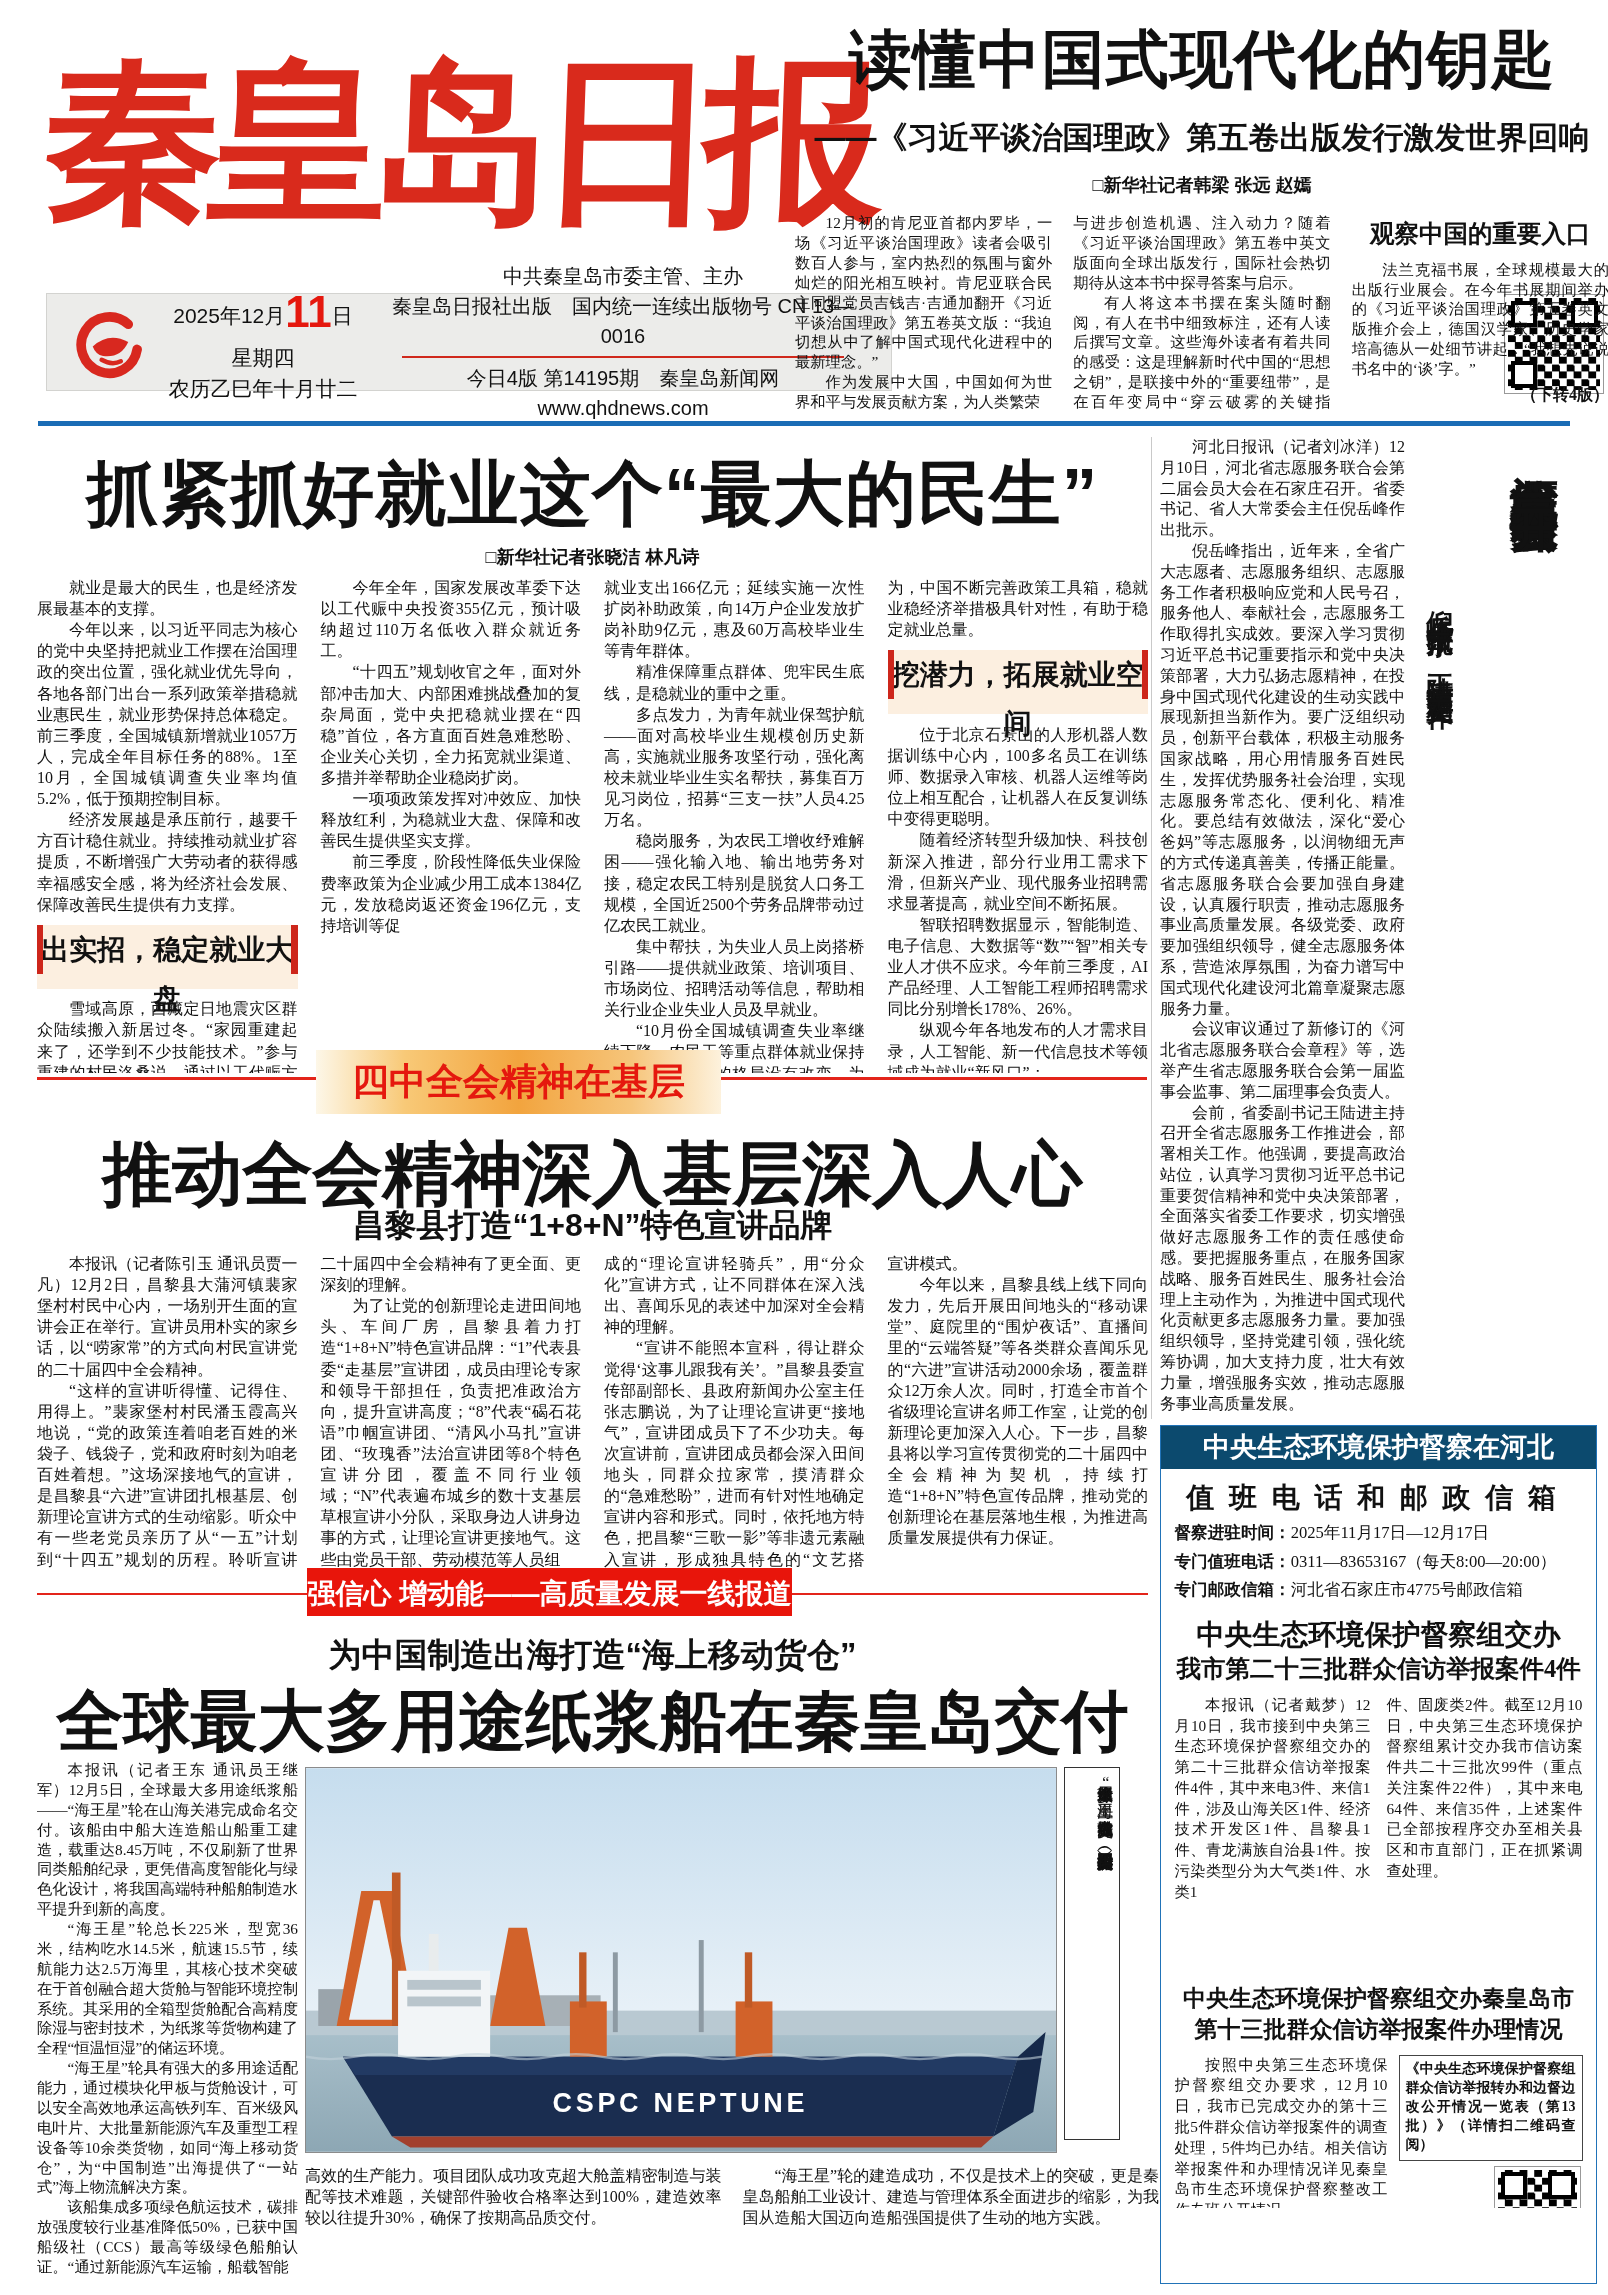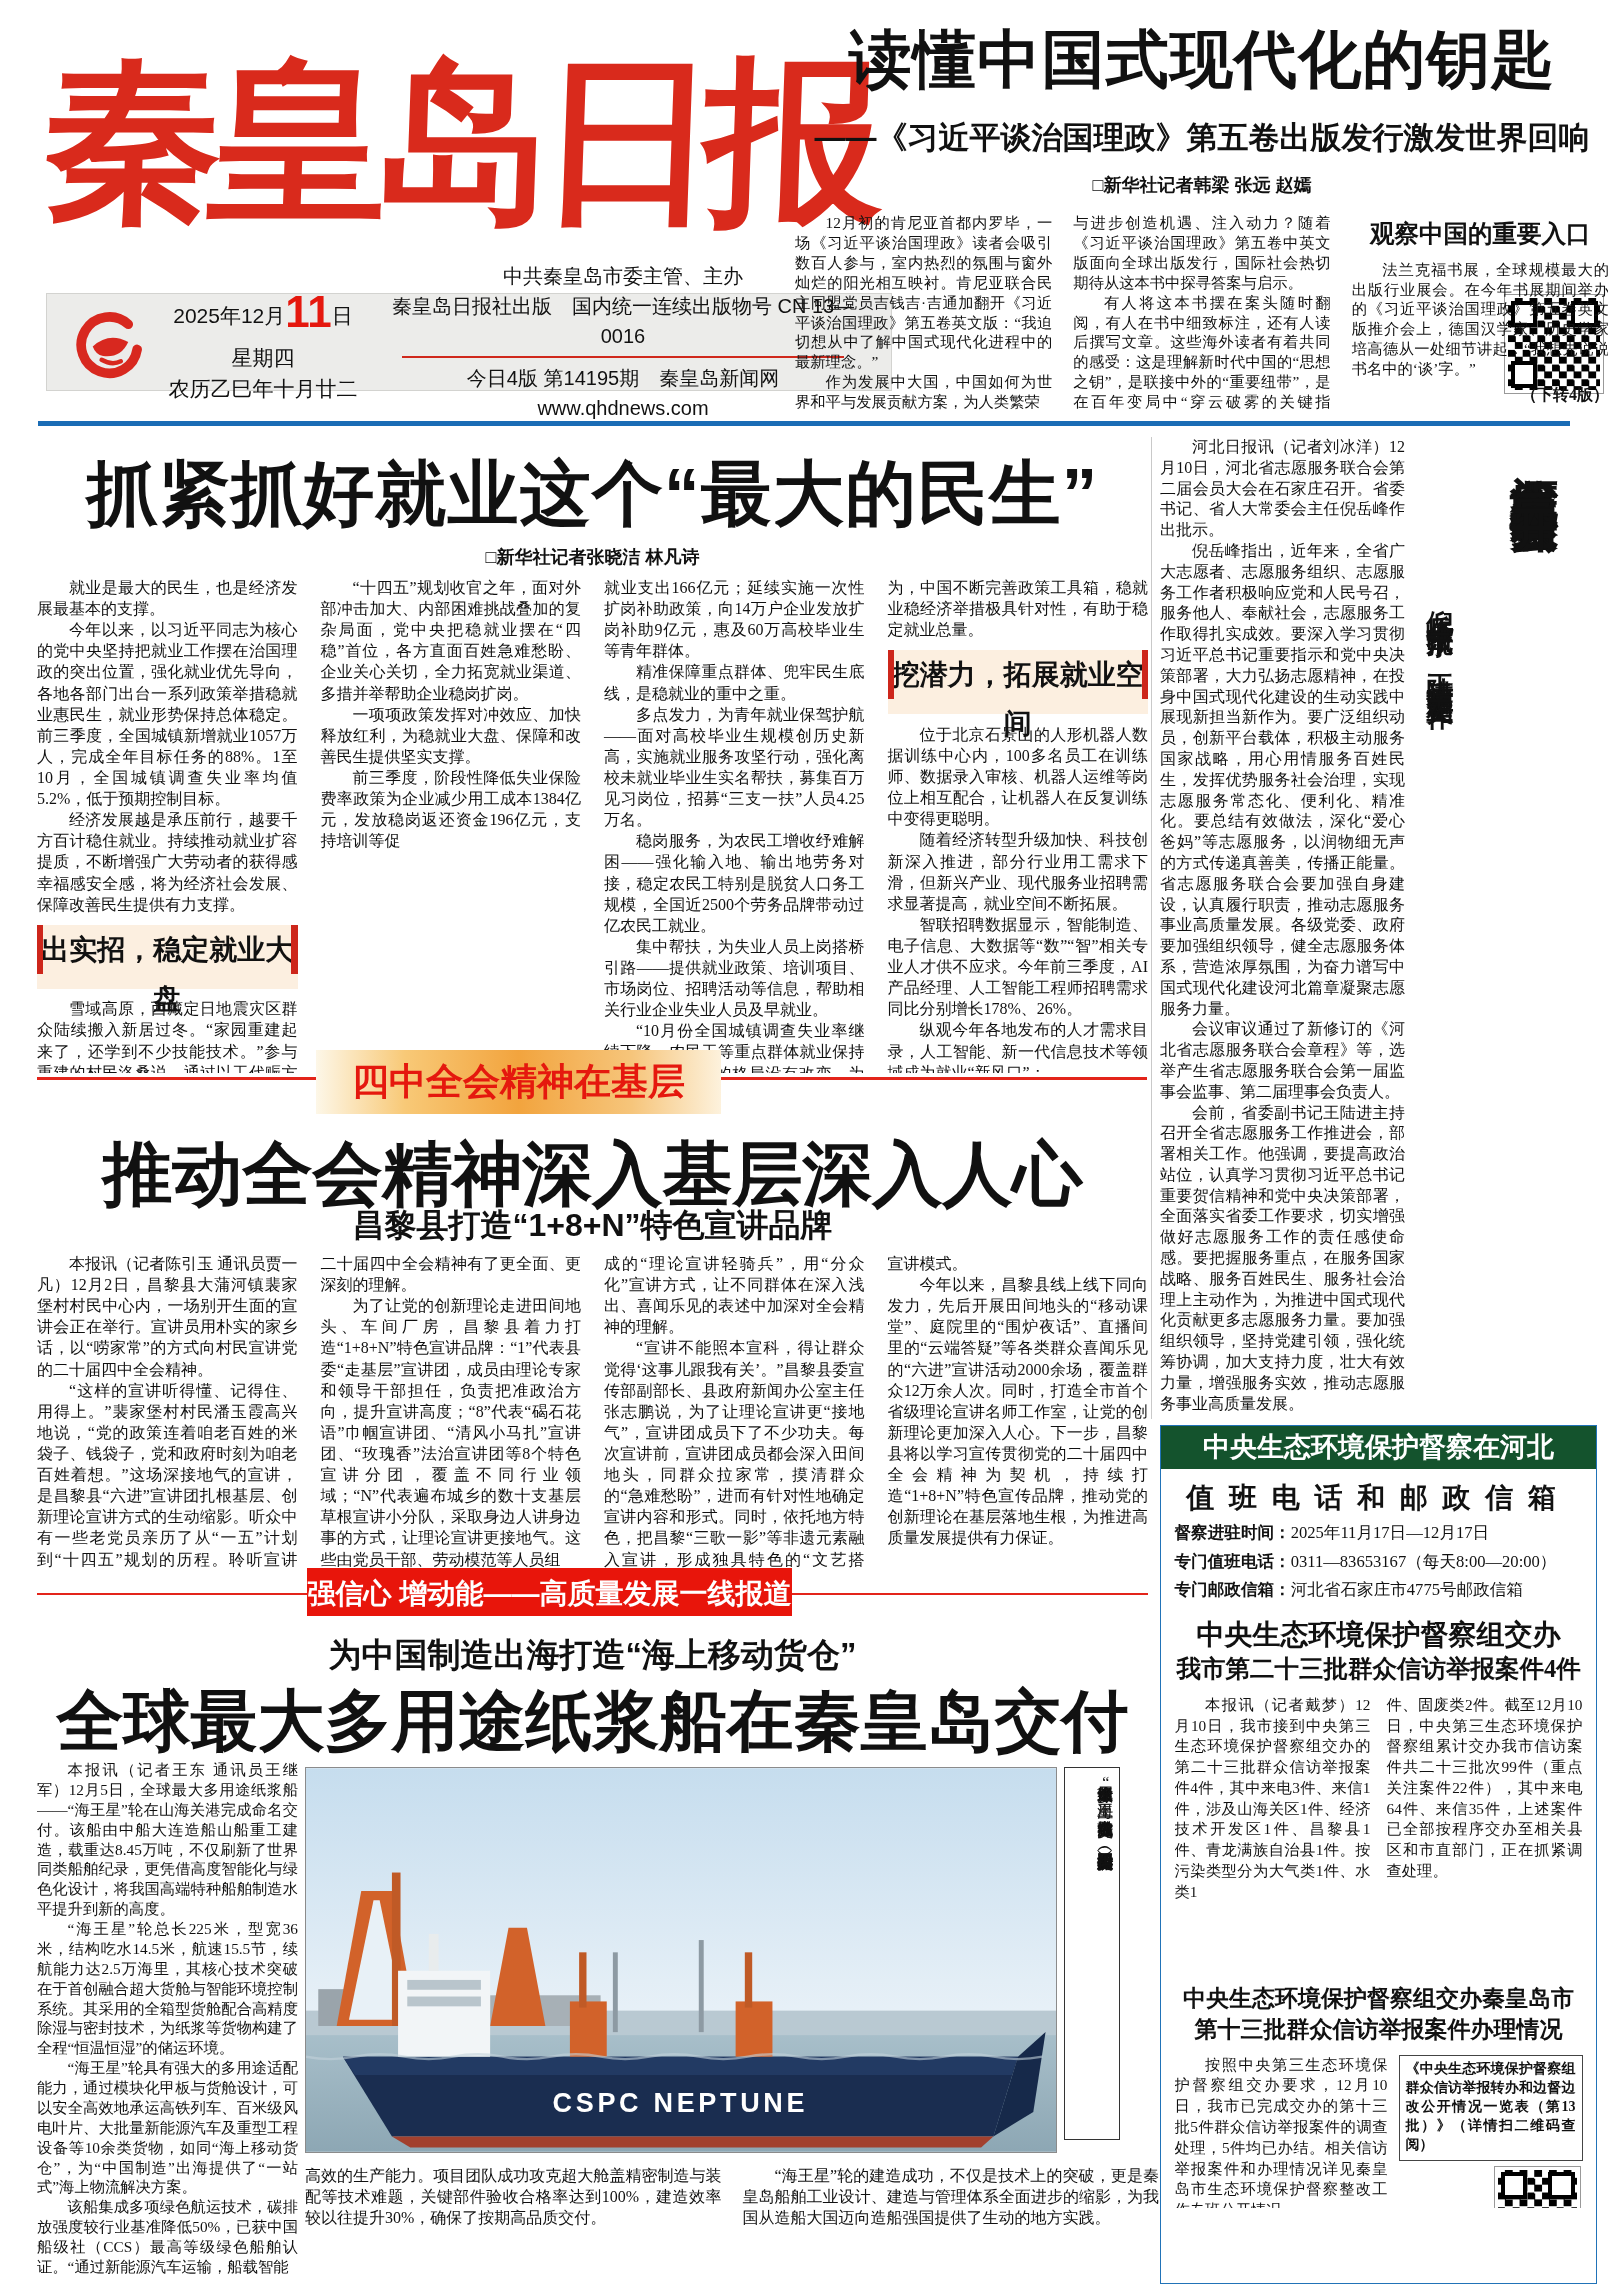--- a/index.html
+++ b/index.html
@@ -72,21 +72,21 @@
   
   #vol-text{left:1160px;top:437px;width:245px;height:982px;overflow:hidden;}
   #vol-text p.body{font-size:16px;line-height:1.3;}
   #vol-sub{left:1409px;top:589px;width:49px;height:835px;writing-mode:vertical-rl;text-orientation:upright;
      font-size:27px;font-weight:bold;letter-spacing:3.7px;}
   #vol-sub .gap{display:inline-block;height:37px;}
   #vol-title{left:1468px;top:439px;width:98px;height:976px;writing-mode:vertical-rl;text-orientation:upright;
      font-size:48px;font-weight:900;letter-spacing:1.8px;}
   
   #inspect{left:1160px;top:1425px;width:437px;height:859px;border:1.8px solid #2173b8;box-sizing:border-box;background:#fff;}
-  #inspect .banner{height:43px;line-height:43px;background:#14532d;color:#fff;text-align:center;
+  #inspect .banner{height:43px;line-height:43px;background:#0c4a6e;color:#fff;text-align:center;
       font-size:27px;font-weight:900;}
   #inspect .inner{padding:11px 13.5px 6.1px 13.5px;}
   .ih1a{font-size:31px;font-weight:900;text-align:center;line-height:1.3;}
   .ih1b{font-size:28px;font-weight:900;text-align:center;letter-spacing:14.7px;line-height:1.3;}
   .inforow{font-size:16.6px;margin-top:6.1px;}
   .inforow b{font-family:"Liberation Sans","DejaVu Sans",sans-serif;}
   .ih2a{font-size:28px;font-weight:900;text-align:center;margin-top:16px;line-height:1.3;}
   .ih2b{font-size:24.5px;font-weight:900;text-align:center;line-height:1.3;}
   #inspect .cols{margin-top:9.8px;display:flex;gap:16px;height:277px;overflow:hidden;}
   #inspect .cols>div{flex:1;}
@@ -161,20 +161,21 @@
 
   <div id="main-cols" class="abs">
     <div>
       <p class="body">就业是最大的民生，也是经济发展最基本的支撑。</p>
       <p class="body">今年以来，以习近平同志为核心的党中央坚持把就业工作摆在治国理政的突出位置，强化就业优先导向，各地各部门出台一系列政策举措稳就业惠民生，就业形势保持总体稳定。前三季度，全国城镇新增就业1057万人，完成全年目标任务的88%。1至10月，全国城镇调查失业率均值5.2%，低于预期控制目标。</p>
       <p class="body">经济发展越是承压前行，越要千方百计稳住就业。持续推动就业扩容提质，不断增强广大劳动者的获得感幸福感安全感，将为经济社会发展、保障改善民生提供有力支撑。</p>
       <div class="subhead sans">出实招，稳定就业大盘</div>
       <p class="body">雪域高原，西藏定日地震灾区群众陆续搬入新居过冬。“家园重建起来了，还学到不少技能技术。”参与重建的村民洛桑说。通过以工代赈方式支持灾区群众动手重建家园，有关部门共计发放劳务报酬11.64亿元，切实带动灾区群众就业增收。</p>
     </div>
     <div>
+      <p class="body">今年全年，国家发展改革委下达以工代赈中央投资355亿元，预计吸纳超过110万名低收入群众就近务工。</p>
       <p class="body">“十四五”规划收官之年，面对外部冲击加大、内部困难挑战叠加的复杂局面，党中央把稳就业摆在“四稳”首位，各方直面百姓急难愁盼、企业关心关切，全力拓宽就业渠道、多措并举帮助企业稳岗扩岗。</p>
       <p class="body">一项项政策发挥对冲效应、加快释放红利，为稳就业大盘、保障和改善民生提供坚实支撑。</p>
       <p class="body">前三季度，阶段性降低失业保险费率政策为企业减少用工成本1384亿元，发放稳岗返还资金196亿元，支持培训等促</p>
     </div>
     <div>
       <p class="body noindent">就业支出166亿元；延续实施一次性扩岗补助政策，向14万户企业发放扩岗补助9亿元，惠及60万高校毕业生等青年群体。</p>
       <p class="body">精准保障重点群体、兜牢民生底线，是稳就业的重中之重。</p>
       <p class="body">多点发力，为青年就业保驾护航——面对高校毕业生规模创历史新高，实施就业服务攻坚行动，强化离校未就业毕业生实名帮扶，募集百万见习岗位，招募“三支一扶”人员4.25万名。</p>
       <p class="body">稳岗服务，为农民工增收纾难解困——强化输入地、输出地劳务对接，稳定农民工特别是脱贫人口务工规模，全国近2500个劳务品牌带动过亿农民工就业。</p>
       <p class="body">集中帮扶，为失业人员上岗搭桥引路——提供就业政策、培训项目、市场岗位、招聘活动等信息，帮助相关行业企业失业人员及早就业。</p>

